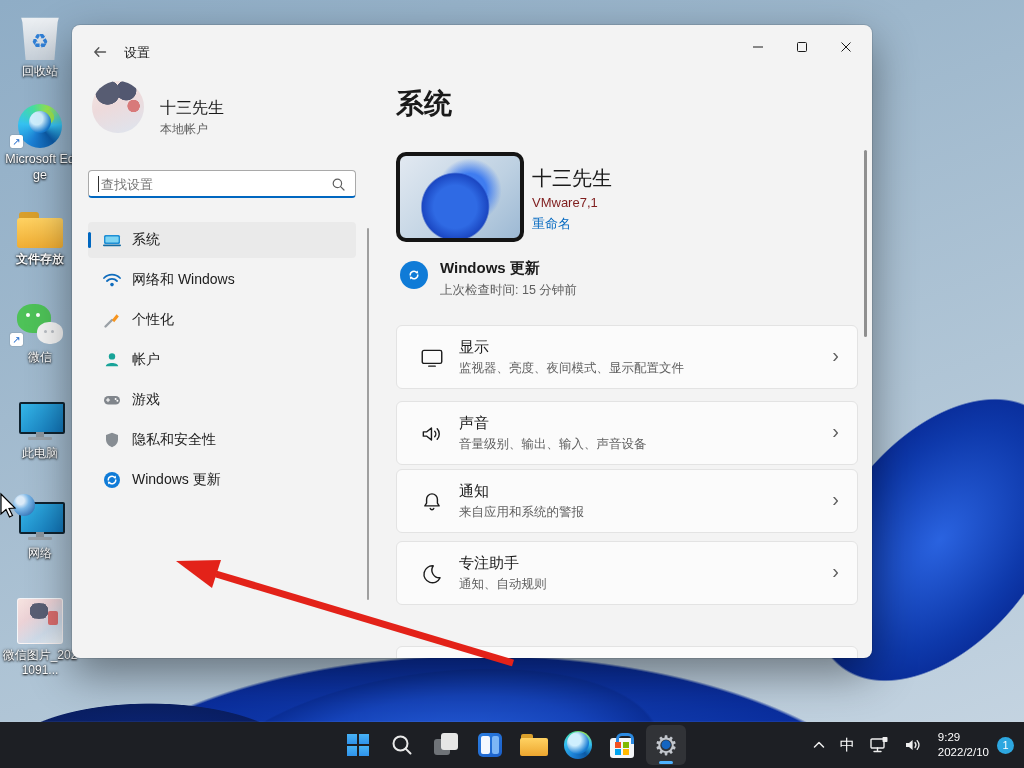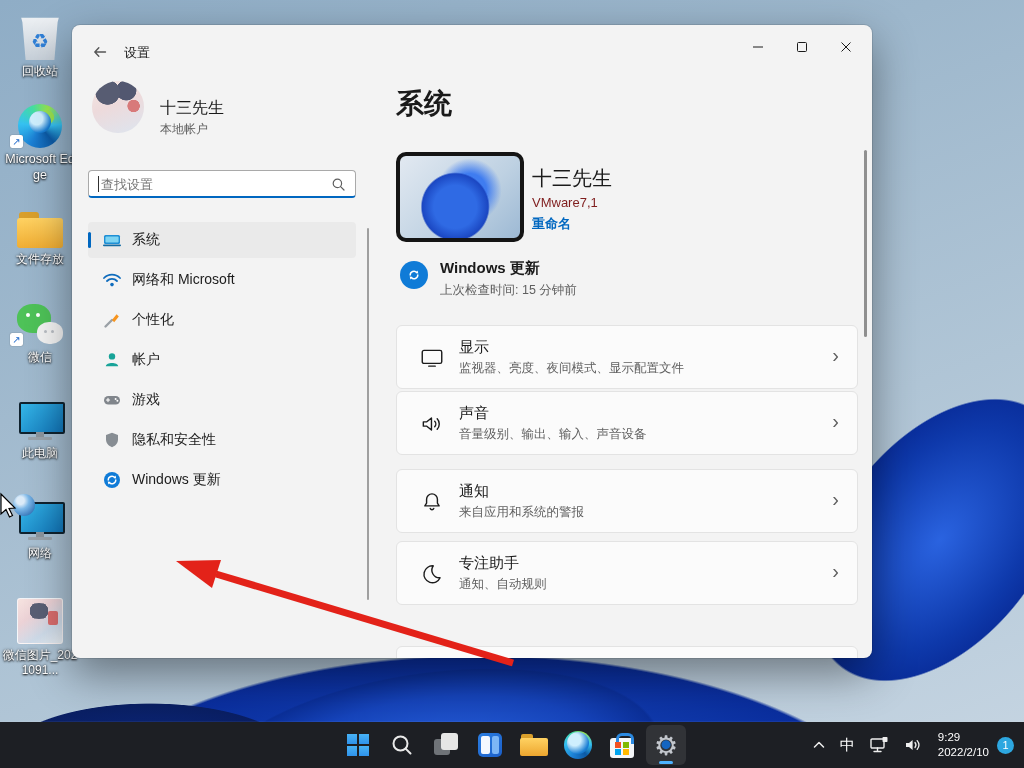--- a/index.html
+++ b/index.html
@@ -96,21 +96,21 @@
   .side-scroll{position:absolute;left:295px;top:203px;width:2px;height:372px;background:#9f9f9f;border-radius:1px;}
 
   
   .main-title{position:absolute;left:324px;top:60px;font-size:28px;font-weight:600;color:#1a1a1a;}
   .hero-thumb{position:absolute;left:324px;top:127px;width:120px;height:82px;border:4px solid #141414;border-radius:10px;
       background:radial-gradient(circle at 46% 62%,#2f6ae4 0 26%,#1b47c2 40%,rgba(27,71,194,0) 42%),
                  radial-gradient(circle at 58% 42%,#3f7cf0 0 20%,rgba(63,124,240,0) 38%),
                  linear-gradient(135deg,#e2e9f1 0%,#bed1e2 60%,#9db9d4 100%);}
   .hero-name{position:absolute;left:460px;top:140px;font-size:20px;color:#1a1a1a;}
   .hero-model{position:absolute;left:460px;top:170px;font-size:13px;color:#7f1d1d;}
-  .hero-rename{position:absolute;left:460px;top:190px;font-size:13px;color:#0067c0;font-weight:700;}
+  .hero-rename{position:absolute;left:460px;top:190px;font-size:13px;color:#0067c0;font-weight:400;}
   .upd-ic{position:absolute;left:328px;top:236px;width:28px;height:28px;border-radius:50%;background:#0f7bd7;
       display:flex;align-items:center;justify-content:center;}
   .upd-title{position:absolute;left:368px;top:234px;font-size:15px;font-weight:600;color:#1a1a1a;}
   .upd-status{position:absolute;left:368px;top:257px;font-size:12.5px;color:#5f5f5f;}
 
   .card{position:absolute;left:324px;width:462px;height:64px;background:#fbfbfb;border:1px solid #e3e3e3;
       border-radius:6px;box-sizing:border-box;}
   .card .cic{position:absolute;left:22px;top:19px;}
   .card .ct{position:absolute;left:62px;top:12px;font-size:15px;color:#1a1a1a;}
   .card .cs{position:absolute;left:62px;top:34px;font-size:12.5px;color:#5f5f5f;}
@@ -169,21 +169,21 @@
     </div>
   <div class="dlabel">回收站</div>
 </div>
 <div class="dicon" style="left:2px;top:100px;">
   <div class="art" style="height:48px;">
       <div class="edge-ball"></div>
     <span class="shortcut">↗</span>
     </div>
   <div class="dlabel" style="font-size:12.5px;">Microsoft Edge</div>
 </div>
-<div class="dicon" style="left:2px;top:208px;">
+<div class="dicon" style="left:2px;top:208px;font-weight:bold;">
   <div class="art" style="height:40px;">
       <div class="folder-ic">
     <div class="tab"></div>
         <div class="bodyf"></div>
       </div>
     </div>
   <div class="dlabel">文件存放</div>
 </div>
 <div class="dicon" style="left:2px;top:300px;">
   <div class="art" style="height:46px;">
@@ -290,21 +290,21 @@
 
 
     <div class="nav-item">
       <span class="nav-ic">
         <svg width="20" height="20" viewBox="0 0 20 20">
             <path d="M2 8 a11 11 0 0 1 16 0" fill="none" stroke="#0f6cbd" stroke-width="1.8" stroke-linecap="round"></path>
         <path d="M5 11 a7 7 0 0 1 10 0" fill="none" stroke="#0f6cbd" stroke-width="1.8" stroke-linecap="round"></path>
         <circle cx="10" cy="14.6" r="1.8" fill="#0f6cbd"></circle>
           </svg>
       </span>
-      <span class="nav-label">网络和 Microsoft</span>
+      <span class="nav-label">网络和 Windows</span>
     </div>
 
     <div class="nav-item">
       <span class="nav-ic">
         <svg width="18" height="18" viewBox="0 0 18 18">
             <path d="M2.5 15.5 L9 9" stroke="#9aa0a6" stroke-width="2.4" stroke-linecap="round"></path>
         <polygon points="9,9 13.6,3.2 15.8,5.4 11.2,11.2" fill="#f7941d"></polygon>
           </svg>
       </span>
       <span class="nav-label">个性化</span>
@@ -379,21 +379,21 @@
     <span class="cic">
       <svg width="26" height="26" viewBox="0 0 24 24">
           <rect x="3" y="5" width="18" height="12" rx="1.6" fill="none" stroke="#1b1b1b" stroke-width="1.3"></rect>
       <path d="M9 19.5 H15" stroke="#1b1b1b" stroke-width="1.3" stroke-linecap="round"></path>
         </svg></span>
     <span class="ct">显示</span>
     <span class="cs">监视器、亮度、夜间模式、显示配置文件</span>
     <span class="chev">›</span>
   </div>
 
-  <div class="card" style="top:366px;">
+  <div class="card" style="top:376px;">
     <span class="cic">
       <svg width="26" height="26" viewBox="0 0 24 24">
           <path d="M4 10 V14 H7.2 L11.5 17.6 V6.4 L7.2 10 Z" fill="none" stroke="#1b1b1b" stroke-width="1.3" stroke-linejoin="round"></path>
       <path d="M14.5 9.5 a3.6 3.6 0 0 1 0 5 M16.8 7.2 a7 7 0 0 1 0 9.6" fill="none" stroke="#1b1b1b" stroke-width="1.3" stroke-linecap="round"></path>
         </svg></span>
     <span class="ct">声音</span>
     <span class="cs">音量级别、输出、输入、声音设备</span>
     <span class="chev">›</span>
   </div>
 

